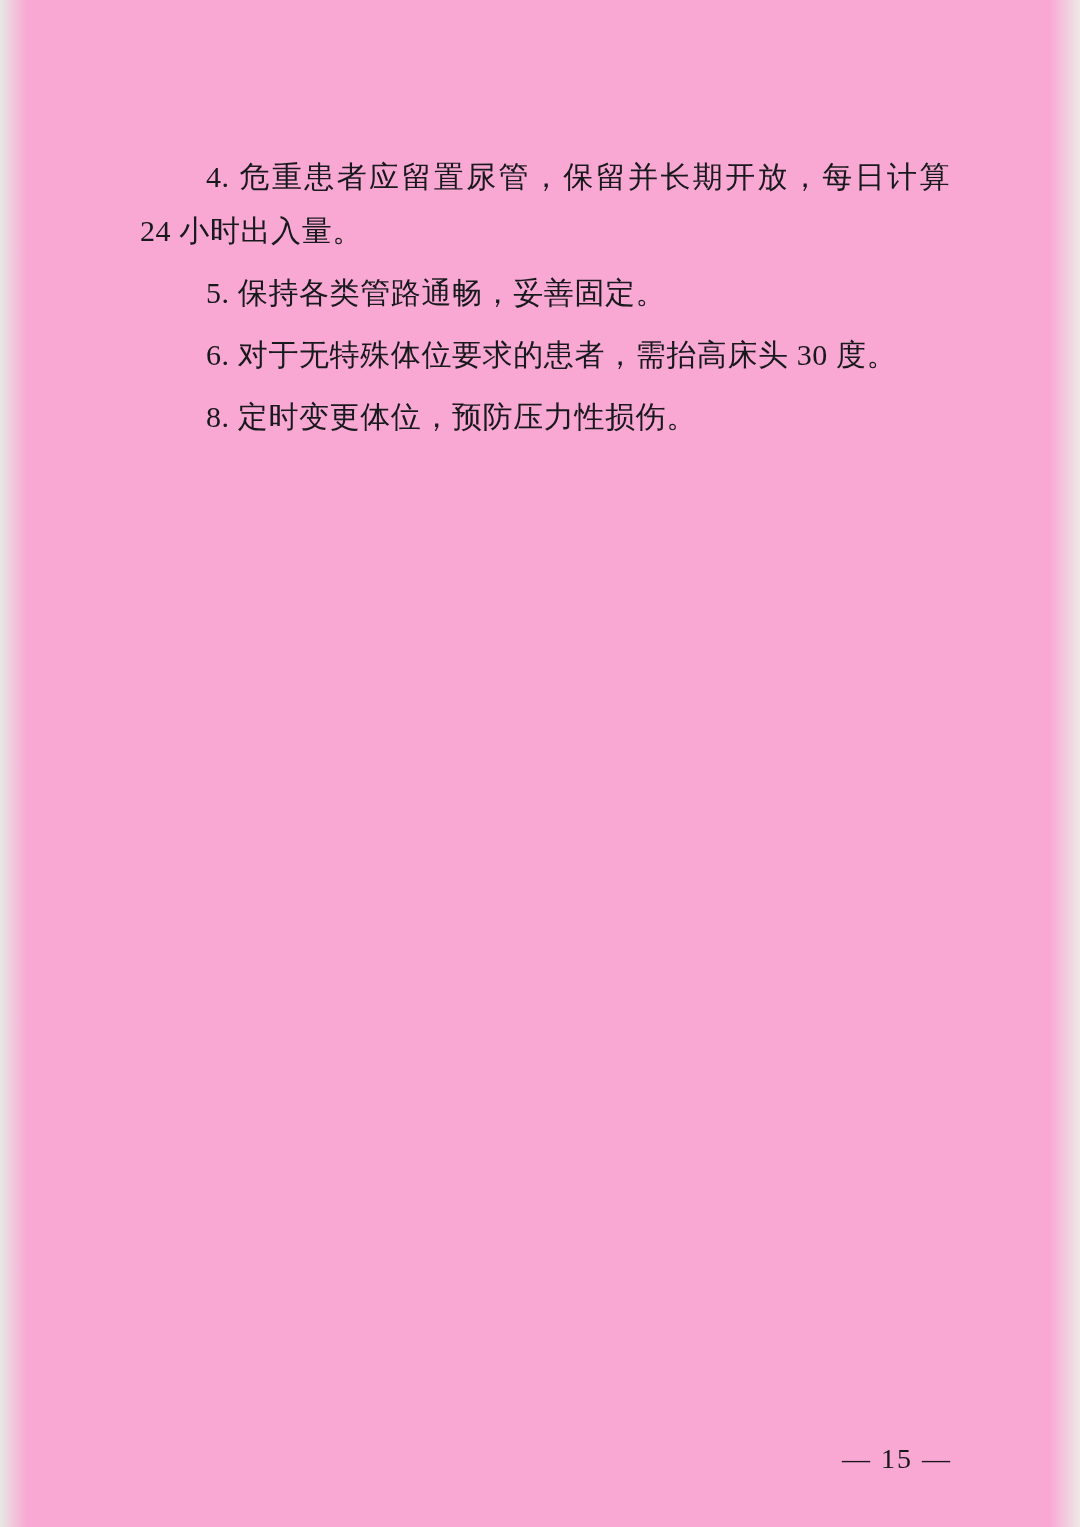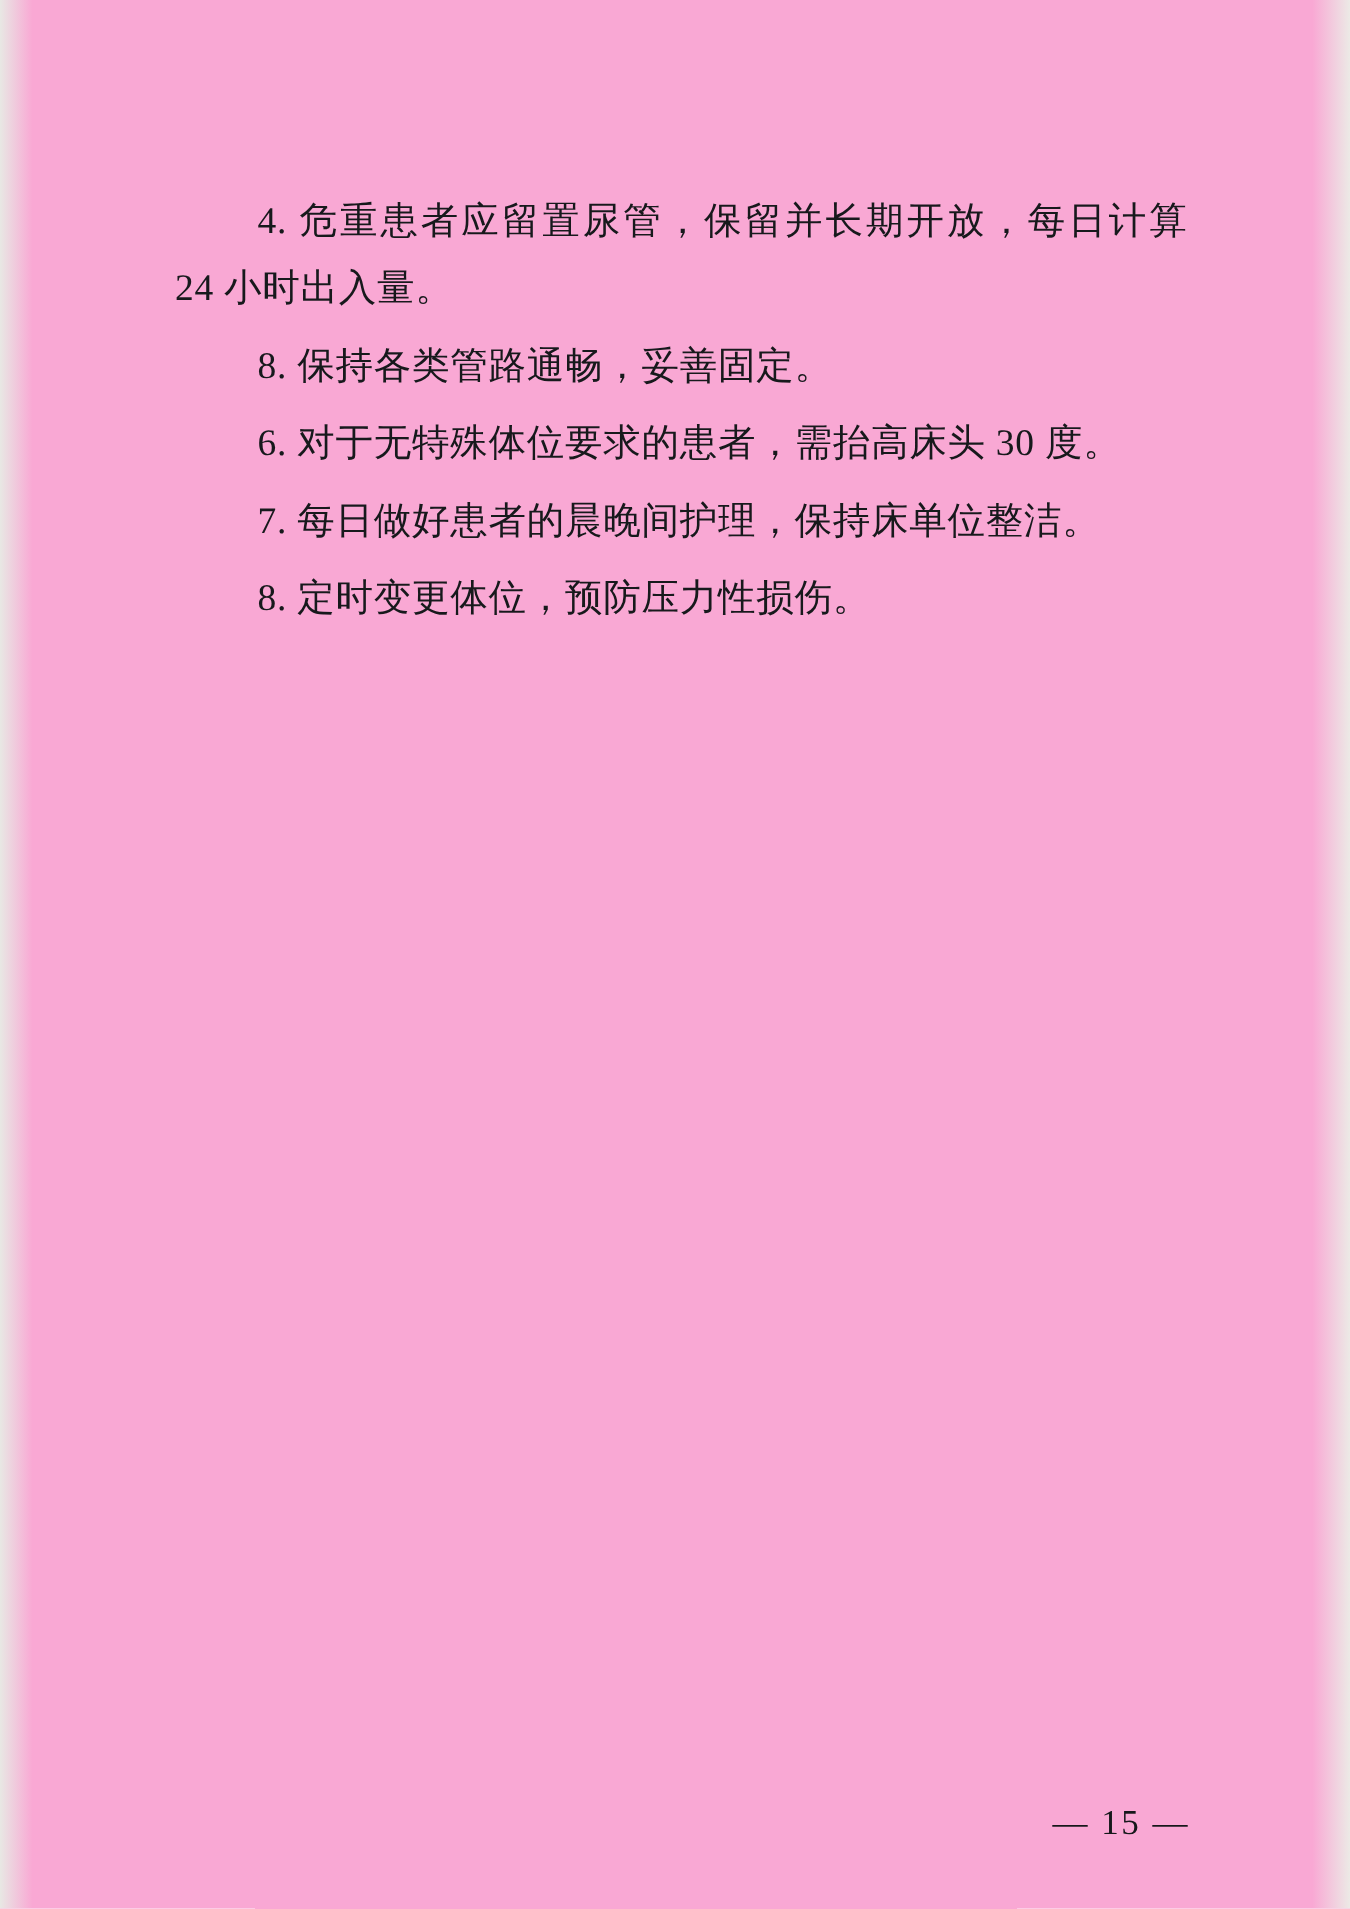--- a/index.html
+++ b/index.html
@@ -58,21 +58,20 @@
     color: #16181b;
   }
 </style>
 </head>
 <body>
 
 <div class="page">
 
   <div class="body-text">
     <p class="para">4. 危重患者应留置尿管，保留并长期开放，每日计算 24 小时出入量。</p>
-    <p class="para">8. 保持各类管路通畅，妥善固定。</p>
+    <p class="para">5. 保持各类管路通畅，妥善固定。</p>
     <p class="para">6. 对于无特殊体位要求的患者，需抬高床头 30 度。</p>
-    <p class="para">7. 每日做好患者的晨晚间护理，保持床单位整洁。</p>
     <p class="para">8. 定时变更体位，预防压力性损伤。</p>
   </div>
 
   <div class="page-number">— 15 —</div>
 
 </div>
 
 </body></html>

